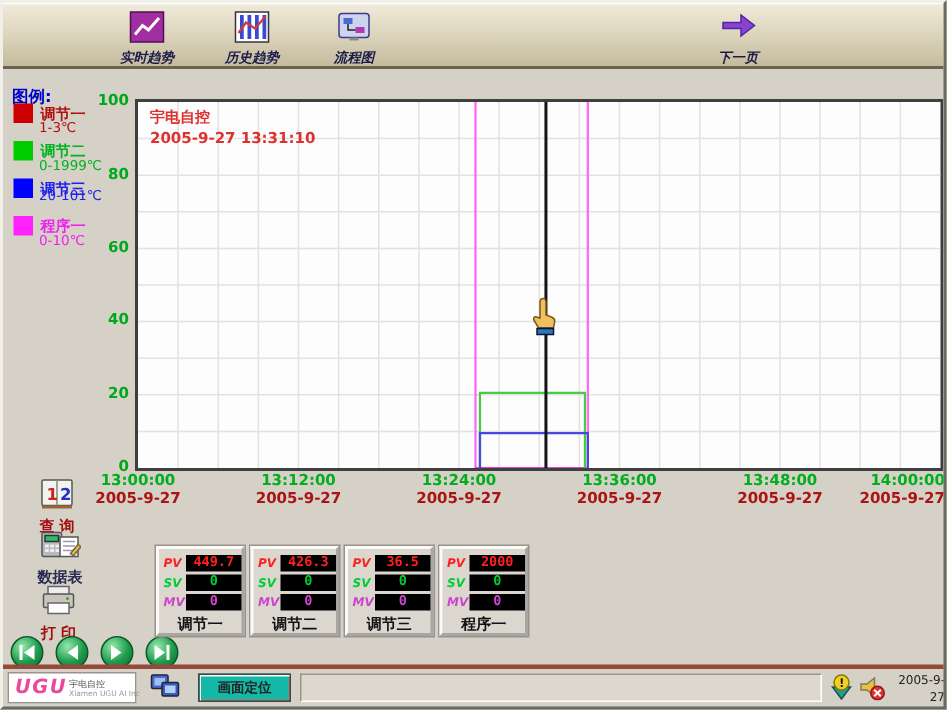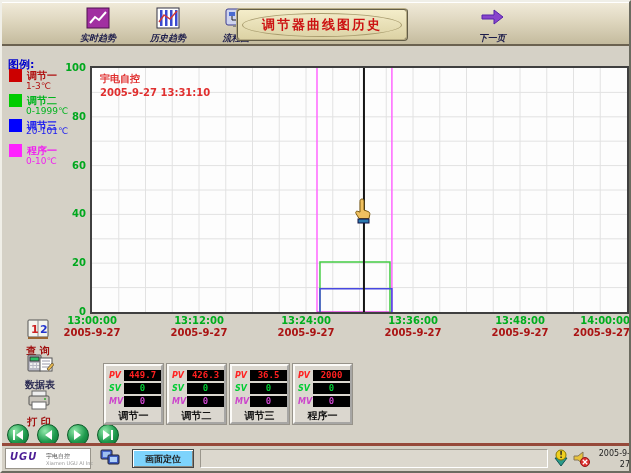--- a/index.html
+++ b/index.html
@@ -46,25 +46,25 @@
   .panel{position:absolute;top:362px;width:59px;height:60px;background:#dbd7cf;
     border:2px outset #fbfaf7;box-shadow:0 0 0 1px #97938a;box-sizing:border-box;cursor:pointer;}
   .prow{position:absolute;left:3px;height:12px;}
   .plab{position:absolute;left:0;top:1px;font-size:8px;font-weight:bold;font-style:italic;}
   .lcd{position:absolute;left:15px;top:0;width:37px;height:11px;background:#000;
     font-family:"DejaVu Sans Mono",monospace;font-size:9px;font-weight:bold;text-align:center;line-height:11px;}
   .pname{position:absolute;left:0;top:43px;width:100%;text-align:center;font-size:10px;font-weight:bold;color:#111;}
   
   .sep{position:absolute;left:0;width:631px;background:#96493a;}
   .logo-panel{position:absolute;left:3px;top:446px;width:86px;height:21px;background:#fff;border:1px solid #98948a;box-sizing:border-box;}
-  .logo-main{position:absolute;left:4px;top:2px;font-size:10px;font-weight:bold;font-style:italic;color:#4c1d95;letter-spacing:1px;}
+  .logo-main{position:absolute;left:4px;top:2px;font-size:13px;font-weight:bold;font-style:italic;color:#ec4899;letter-spacing:1px;}
   .logo-sub1{position:absolute;left:40px;top:3px;font-size:6px;color:#555;white-space:nowrap;}
   .logo-sub2{position:absolute;left:40px;top:11px;font-size:5px;color:#999;white-space:nowrap;}
   .task-item{position:absolute;left:98px;top:446px;width:26px;height:21px;cursor:pointer;}
-  .locate-btn{position:absolute;left:130px;top:447px;width:62px;height:19px;background:#7dd3fc;
+  .locate-btn{position:absolute;left:130px;top:447px;width:62px;height:19px;background:#14b8a6;
     border:1px solid #444;box-shadow:inset 1px 1px 0 #fff, inset -1px -1px 0 #8a867c;
     font-size:9px;font-weight:bold;color:#222;text-align:center;line-height:19px;cursor:pointer;box-sizing:border-box;}
   .recess{position:absolute;left:198px;top:447px;width:348px;height:19px;background:#dcd8ce;
     border:1px solid;border-color:#9a968c #fff #fff #9a968c;box-sizing:border-box;}
   .tray-icon{position:absolute;top:447px;width:18px;height:18px;cursor:pointer;}
   .clock{position:absolute;left:590px;top:446px;width:38px;font-size:8px;color:#222;text-align:right;line-height:11px;}
 </style>
 </head>
 <body>
 
@@ -101,24 +101,20 @@
             <rect x="2" y="2" width="20" height="16" rx="2" fill="#cfd4ee" stroke="#3a3a90"></rect>
             <rect x="5" y="5" width="6" height="4" fill="#4a6ad0"></rect>
             <rect x="13" y="11" width="6" height="4" fill="#b03ab0"></rect>
             <path d="M8 9 v4 h5" stroke="#222" fill="none"></path>
             <rect x="9" y="18" width="6" height="2" fill="#888"></rect>
           </svg>
       </div>
       <div class="tlabel">流程图</div>
     </div>
 
-    <div class="plaque">
-      <div class="ellipse"></div>
-      <div class="ptitle">调节器曲线图历史</div>
-    </div>
 
     <div class="tbtn" style="left:461px">
       <div class="ticon">
         <svg viewBox="0 0 26 20" width="26" height="20">
             <path d="M3 8 h12 v-5 l9 7 -9 7 v-5 h-12 z" fill="#8844cc" stroke="#5522aa"></path>
           </svg>
       </div>
       <div class="tlabel">下一页</div>
     </div>
   </div>

